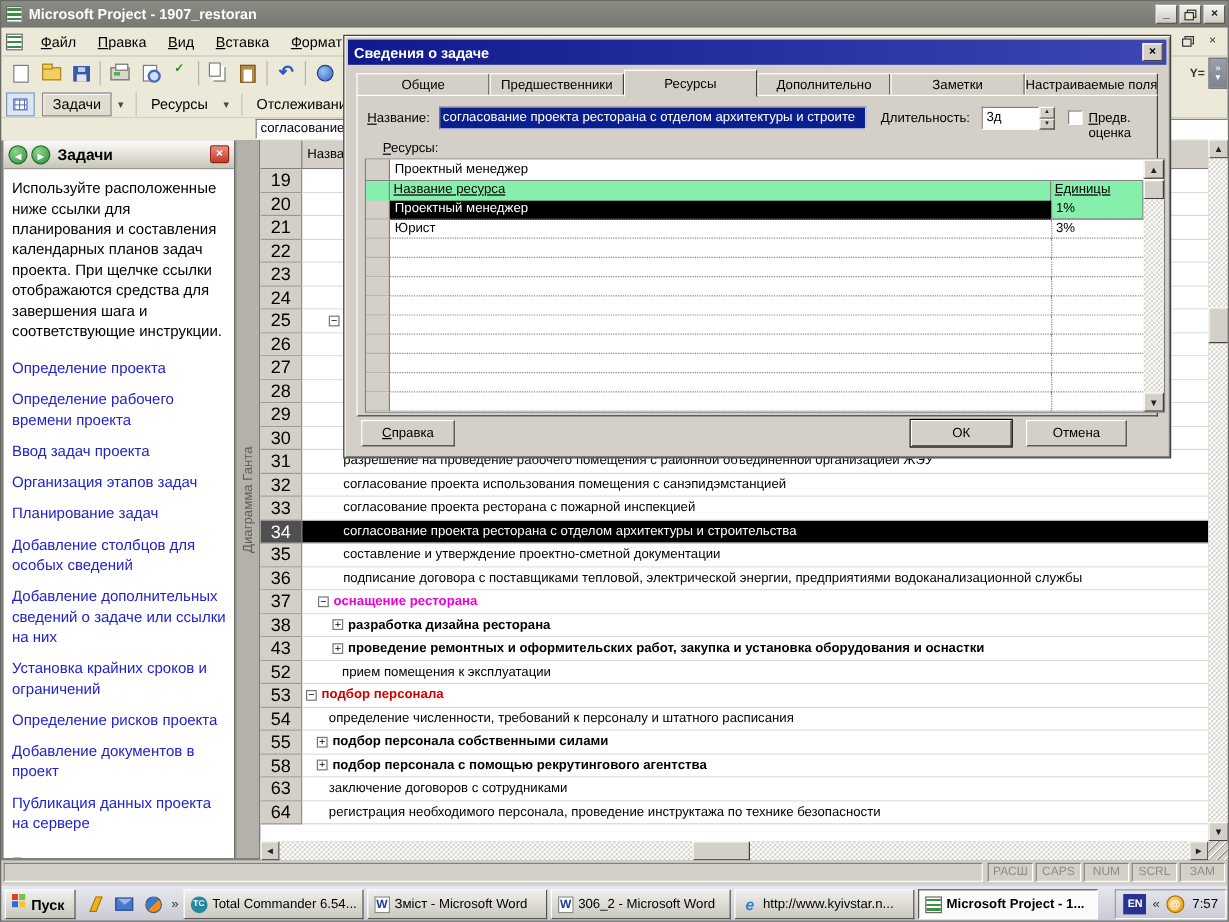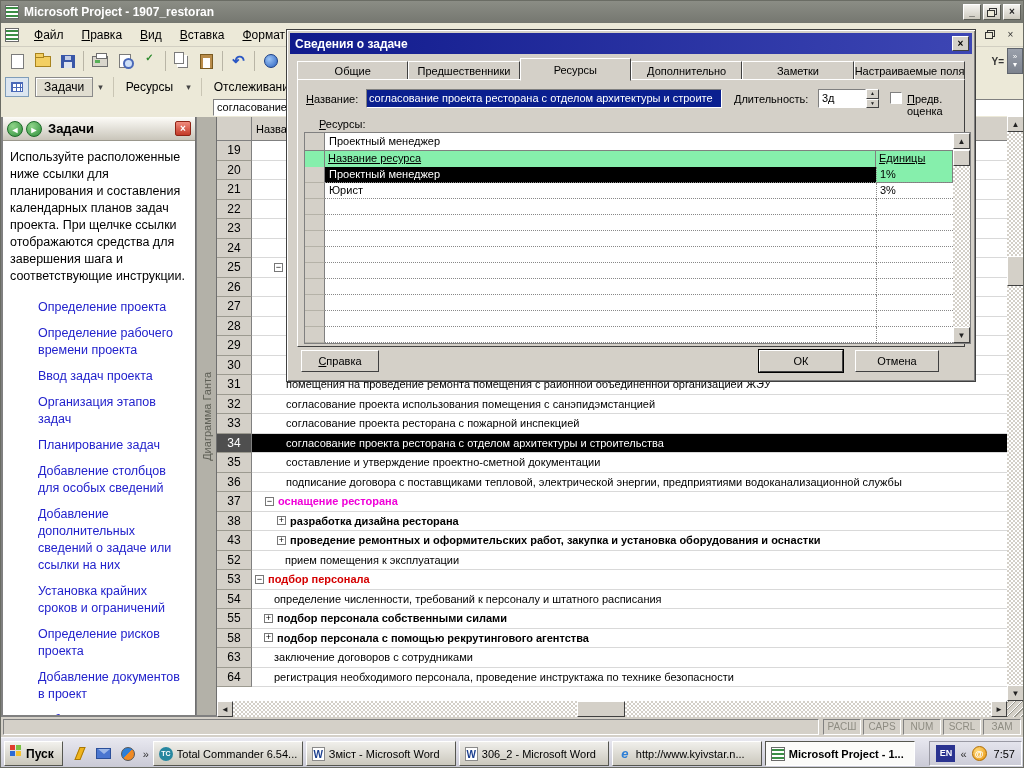--- a/index.html
+++ b/index.html
@@ -87,36 +87,36 @@
     border-right:1px solid #6f6f6f; overflow:hidden; }
   .sb-header { height:24px; background:linear-gradient(180deg,#fdfcf8,#c9c5ba); border-bottom:1px solid #9a978c;
     display:flex; align-items:center; padding:0 4px; }
   .nav-circle { width:16px; height:16px; border-radius:50%; background:radial-gradient(circle at 35% 30%,#8fd489,#2f8f3c);
     color:#fff; font-size:9px; line-height:16px; text-align:center; margin-right:3px; border:1px solid #1d6b28; }
   .sb-title { font-weight:bold; font-size:13px; margin-left:3px; flex:1; }
   .sb-close { width:16px; height:15px; background:linear-gradient(#f08b7d,#c33a28); border:1px solid #8f2315; border-radius:2px;
     color:#fff; font-size:10px; font-weight:bold; line-height:14px; text-align:center; }
   .sb-body { padding:8px 7px 0 7px; font-size:12.5px; line-height:17px; color:#000; }
   .sb-intro { margin-bottom:14px; }
-  .sb-link { color:#2222cc; margin-bottom:9px; cursor:pointer;margin-left:28px; }
+  .sb-link { color:#2222cc; margin-bottom:9px; cursor:pointer; }
   .sb-footer { margin-top:16px; }
 
   
   .gantt-strip { position:absolute; left:196px; top:116px; width:20px; height:598px; background:#b3b1a8;
     border-right:1px solid #6f6f6f; display:flex; align-items:center; justify-content:center; }
   .gantt-strip span { writing-mode:vertical-rl; transform:rotate(180deg); font-size:11px; color:#5f6057; white-space:nowrap; }
 
   
   .tasktable { position:absolute; left:216px; top:116px; width:790px; height:584px; background:#fff; overflow:hidden; }
   .thead { display:flex; height:24px; background:#d4d0c8; border-bottom:1px solid #808080; font-size:11px; }
   .thead .num-h { width:35px; border-right:1px solid #808080; background:#d4d0c8; }
   .thead .name-h { flex:1; padding:6px 0 0 4px; }
   .trow { display:flex; height:19.5px; }
   .tnum { width:35px; flex:none; background:#d4d0c8; border-right:1px solid #808080; border-bottom:1px solid #9c9a90;
-    font-size:12px; text-align:center; line-height:19px; }
+    font-size:15px; text-align:center; line-height:19px; }
   .tcell { flex:1; background:#fff; border-bottom:1px solid #d9d9d9; display:flex; align-items:center;
     overflow:hidden; white-space:nowrap; font-size:11px; }
   .trow.tsel .tcell { background:#000; }
   .trow.tsel .ttxt { color:#fff; }
   .trow.tsel .tnum { background:#4f4f4f; color:#fff; }
   .obox { width:9px; height:9px; flex:none; border:1px solid #777; background:#fff; font-size:9px; line-height:7px;
     text-align:center; margin-right:4px; color:#000; }
   .ttxt.bold { font-weight:bold; }
   .ttxt.summary-magenta { font-weight:bold; color:#f000d8; }
   .ttxt.summary-red { font-weight:bold; color:#d40000; }
@@ -433,21 +433,21 @@
           <span class="tnum">29</span>
           <span class="tcell" style="padding-left: 4px;"></span>
         </div>
         <div class="trow">
           <span class="tnum">30</span>
           <span class="tcell" style="padding-left: 4px;"></span>
         </div>
         <div class="trow">
           <span class="tnum">31</span>
           <span class="tcell" style="padding-left: 34px;">
-            <span class="ttxt ">помещения на проведение ремонта помещения с районной объединенной организацией ЖЭУ</span>
+            <span class="ttxt ">разрешение на проведение рабочего помещения с районной объединенной организацией ЖЭУ</span>
           </span>
         </div>
         <div class="trow">
           <span class="tnum">32</span>
           <span class="tcell" style="padding-left: 34px;">
             <span class="ttxt ">согласование проекта использования помещения с санэпидэмстанцией</span>
           </span>
         </div>
         <div class="trow">
           <span class="tnum">33</span>

